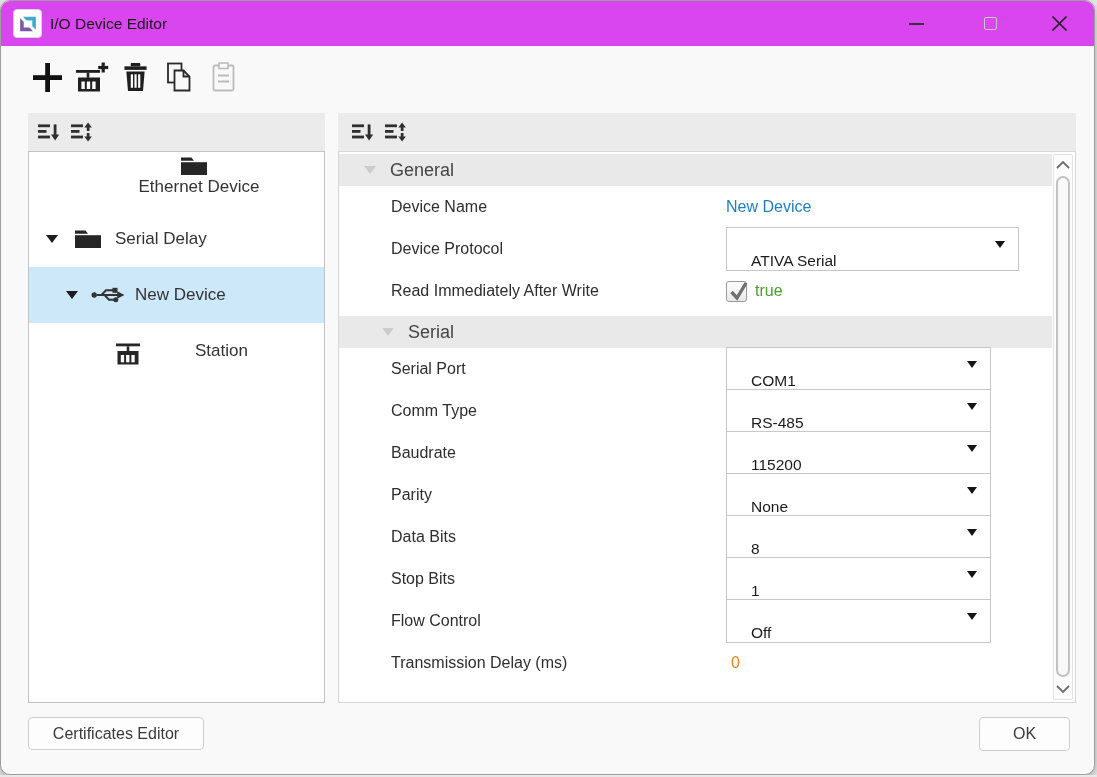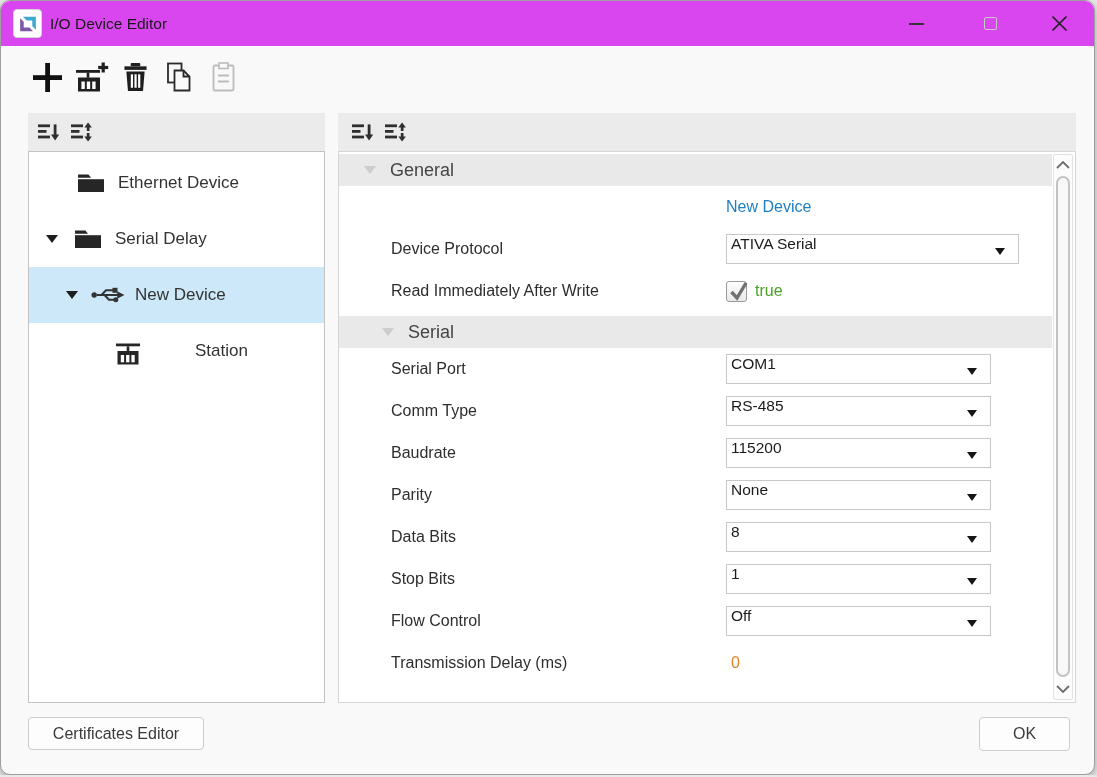--- a/index.html
+++ b/index.html
@@ -26,43 +26,43 @@
   
   .panel-header { position:absolute; height:38px; background:#ebebeb; display:flex; align-items:center; padding-left:8px; gap:7px; }
   .hdr-left  { left:27px;  top:112px; width:297px; }
   .hdr-right { left:337px; top:112px; width:738px; padding-left:12px; }
   .sort-btn { width:26px; height:28px; display:flex; align-items:center; justify-content:center; }
   .tree {
     position:absolute; left:27px; top:150px; width:297px; height:552px;
     background:#fff; border:1px solid #c3c3c3;
   }
   .tree-row { position:relative; height:56px; display:flex; align-items:center; font-size:17px; color:#333; }
-  .tree-row.first { margin-top:3px; }
+  .tree-row.first { margin-top:3px;flex-direction:column; }
   .tree-row.selected { background:#cde8f8; }
   .expander { width:14px; margin-right:12px; display:flex; justify-content:center; }
   .tri-down { width:0; height:0; border-left:6px solid transparent; border-right:6px solid transparent; border-top:8px solid #1d1d1d; }
   .ticon { width:34px; margin-right:10px; display:flex; align-items:center; justify-content:center; }
   
   .props {
     position:absolute; left:337px; top:150px; width:738px; height:552px;
     background:#fff; border:1px solid #d6d6d6;
   }
   .prop-col { position:absolute; left:0; top:0; width:713px; }
   .sec-header { height:32px; background:#e9e9e9; display:flex; align-items:center; padding-left:25px; }
   .sec-header.first { margin-top:2px; }
   .sec-header.gap { margin-top:4px;padding-left:43px; }
   .sec-arrow { width:0; height:0; border-left:6.5px solid transparent; border-right:6.5px solid transparent; border-top:8.5px solid #cccccc; }
   .sec-title { margin-left:14px; font-size:18px; color:#454545; }
   .prop-row { position:relative; height:42px; }
   .prop-label { position:absolute; left:52px; top:0; height:42px; display:flex; align-items:center; font-size:16px; color:#2e2e2e; }
   .prop-value { position:absolute; left:387px; top:0; height:42px; display:flex; align-items:center; }
   .val-link { font-size:16px; color:#1f7fc2; }
   .val-number { font-size:16px; color:#e28220; margin-left:5px; }
-  .dropdown { position:relative; height:30px; background:#fff; border:1px solid #c8c8c8;
-    display:flex; align-items:flex-start; padding-left:4px; font-size:15.5px; color:#1b1b1b; }
+  .dropdown { position:relative; height:44px; background:#fff; border:1px solid #c8c8c8;
+    display:flex; align-items:flex-end; padding-left:24px; font-size:15.5px; color:#1b1b1b; }
   .dd-wide { width:293px; } .dd-std { width:265px; }
   .dd-arrow { position:absolute; right:13px; top:13px; width:0; height:0;
     border-left:5.5px solid transparent; border-right:5.5px solid transparent; border-top:7px solid #151515; }
   .checkbox { width:21px; height:21px; border:1px solid #9a9a9a; border-radius:3px;
     background:linear-gradient(#fefefe,#e9e9e9); position:relative; }
   .checkbox svg { position:absolute; left:1px; top:-3px; overflow:visible; }
   .val-bool { font-size:16px; color:#49a227; margin-left:8px; }
   
   .scrollbar { position:absolute; right:2px; top:2px; bottom:2px; width:20px;
     background:#fcfcfc; border:1px solid #e2e2e2; border-radius:2px; }
@@ -250,20 +250,21 @@
 
   <div class="props">
     <div class="prop-col">
 
       <div class="sec-header first">
         <span class="sec-arrow"></span>
         <span class="sec-title">General</span>
       </div>
 
       <div class="prop-row">
+        <div class="prop-label">Device Name</div>
         <div class="prop-value">
           <span class="val-link">New Device</span>
         </div>
       </div>
 
       <div class="prop-row">
         <div class="prop-label">Device Protocol</div>
         <div class="prop-value">
           <div class="dropdown dd-wide">
             <span>ATIVA Serial</span>

